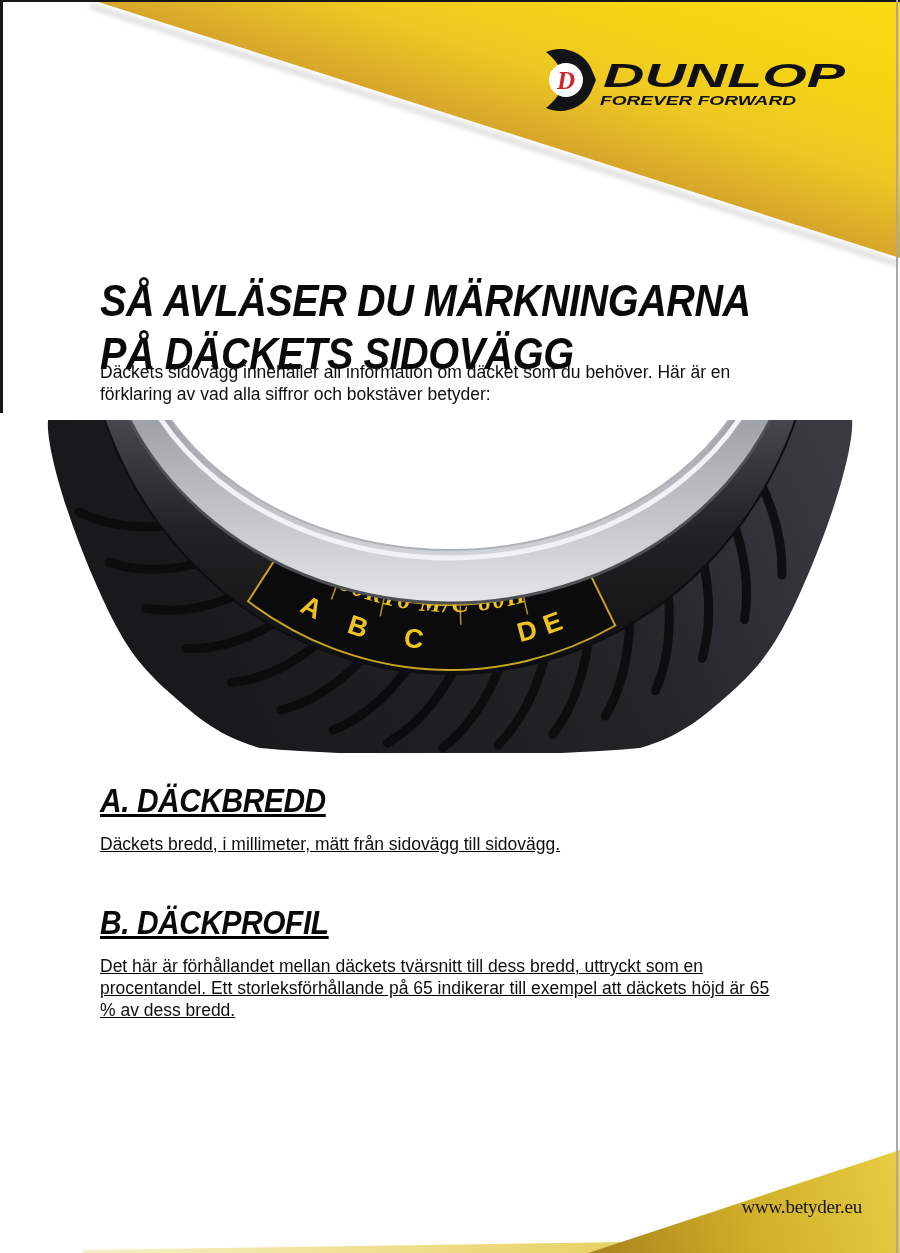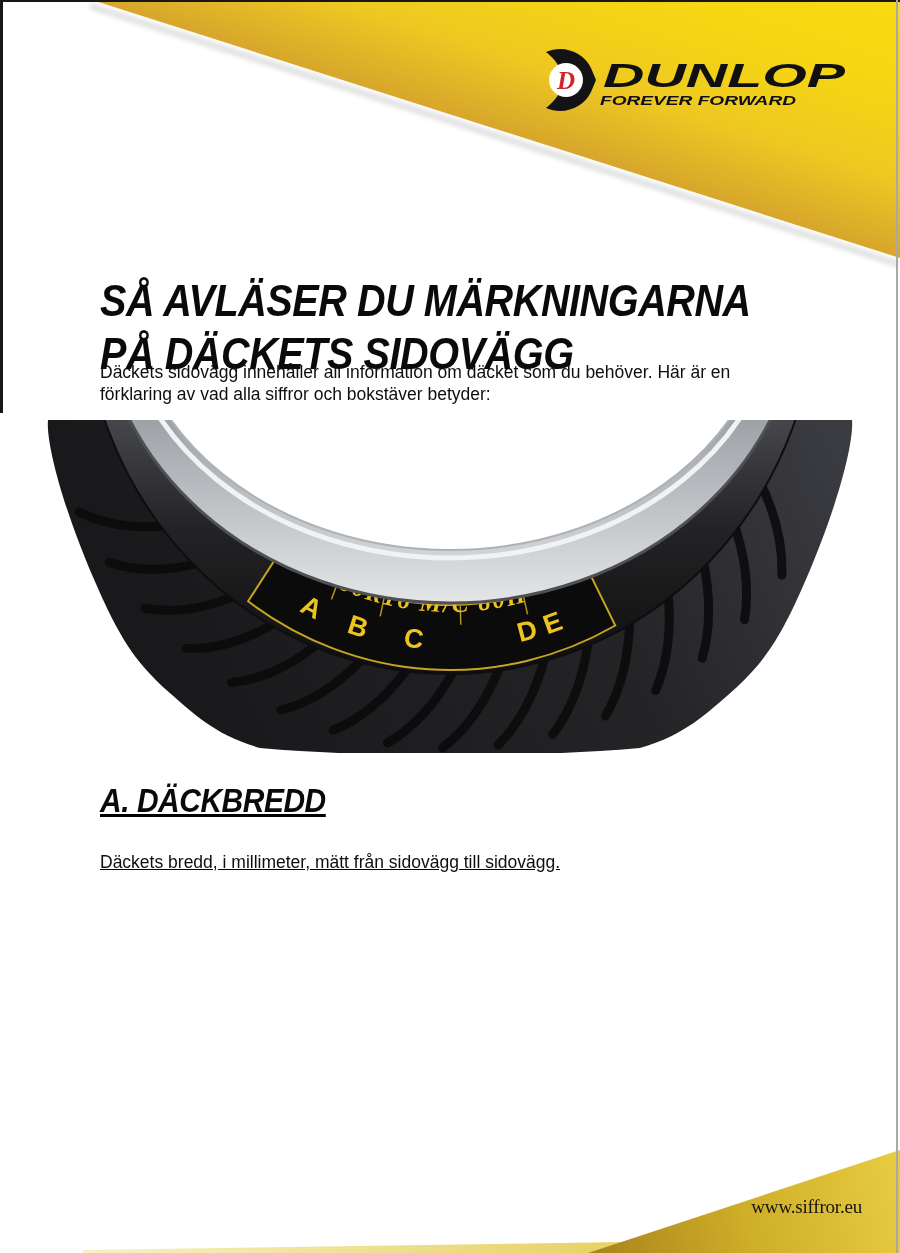--- a/index.html
+++ b/index.html
@@ -26,21 +26,21 @@
   .tire-svg{position:absolute;left:45px;top:420px;z-index:8;}
   .section{position:absolute;left:100px;width:780px;z-index:10;text-decoration:underline;}
   .sec-a{top:780px;}
   .sec-b{top:902px;}
   .sec-c{top:1071px;}
   .section h2{
     margin:0;font-size:34px;line-height:40px;font-weight:bold;font-style:italic;
     color:#0a0a0a;letter-spacing:-0.5px;
     transform:scaleX(0.88);transform-origin:left top;
   }
-  .section p{margin:31px 0 0 0;font-size:17.5px;line-height:22px;color:#0e0e0e;}
+  .section p{margin:13px 0 0 0;font-size:17.5px;line-height:22px;color:#0e0e0e;}
   .footer-url{
     position:absolute;right:38px;top:1196px;z-index:10;
     font-family:"Liberation Serif",serif;font-size:19px;color:#14140f;letter-spacing:-0.2px;
   }
   
   .logo-word{font-family:"Liberation Sans",sans-serif;font-weight:bold;font-style:italic;fill:#101013;}
   .logo-tag{font-family:"Liberation Sans",sans-serif;font-weight:bold;font-style:italic;fill:#101013;}
   .logo-d{font-family:"Liberation Serif",serif;font-weight:bold;font-style:italic;fill:var(--dunlop-red,#d2232a);}
   .size-text{font-family:"Liberation Serif",serif;font-weight:bold;font-style:italic;
     font-size:25px;letter-spacing:2px;fill:var(--marking-yellow,#eec31f);}
@@ -167,32 +167,38 @@
 
     <ellipse cx="450" cy="290" rx="352" ry="313" fill="url(#rimG)" stroke="#4e5054" stroke-width="3"></ellipse>
     <ellipse cx="450" cy="290" rx="330" ry="268" fill="none" stroke="#f1f2f3" stroke-width="5"></ellipse>
     <ellipse cx="450" cy="290" rx="322" ry="260" fill="#ffffff" stroke="#aeb2b5" stroke-width="2"></ellipse>
   </svg>
 
   <div class="section sec-a">
     <h2>A. DÄCKBREDD</h2>
     <p class="ml">Däckets bredd, i millimeter, mätt från sidovägg till sidovägg.</p>
   </div>
+  <div class="section sec-b">
+    <h2>B. DÄCKPROFIL</h2>
+    <p class="ml">Det här är förhållandet mellan däckets tvärsnitt till dess bredd, uttryckt som en
+procentandel. Ett storleksförhållande på 65 indikerar till exempel att däckets höjd är 65
+% av dess bredd.</p>
+  </div>
 
   <svg class="footer-svg" width="900" height="123" viewBox="0 1130 900 123">
     <defs>
       <linearGradient id="stripG" gradientUnits="userSpaceOnUse" x1="83" y1="1250" x2="900" y2="1250">
         <stop offset="0" stop-color="#f7f0c6"></stop>
         <stop offset="1" stop-color="#e0c22f"></stop>
       </linearGradient>
       <linearGradient id="wedgeG" gradientUnits="userSpaceOnUse" x1="588" y1="1253" x2="900" y2="1170">
         <stop offset="0" stop-color="#a8821d"></stop>
         <stop offset="0.5" stop-color="#cfae28"></stop>
         <stop offset="1" stop-color="#e7cc41"></stop>
       </linearGradient>
     </defs>
     <path d="M 83 1250 L 900 1238 L 900 1253 L 83 1253 Z" fill="url(#stripG)"></path>
     <polygon points="588,1253 900,1150 900,1253" fill="url(#wedgeG)"></polygon>
   </svg>
 
-  <div class="footer-url">www.siffror.eu</div>
+  <div class="footer-url">www.betyder.eu</div>
 
 </div>
 
 </body></html>

